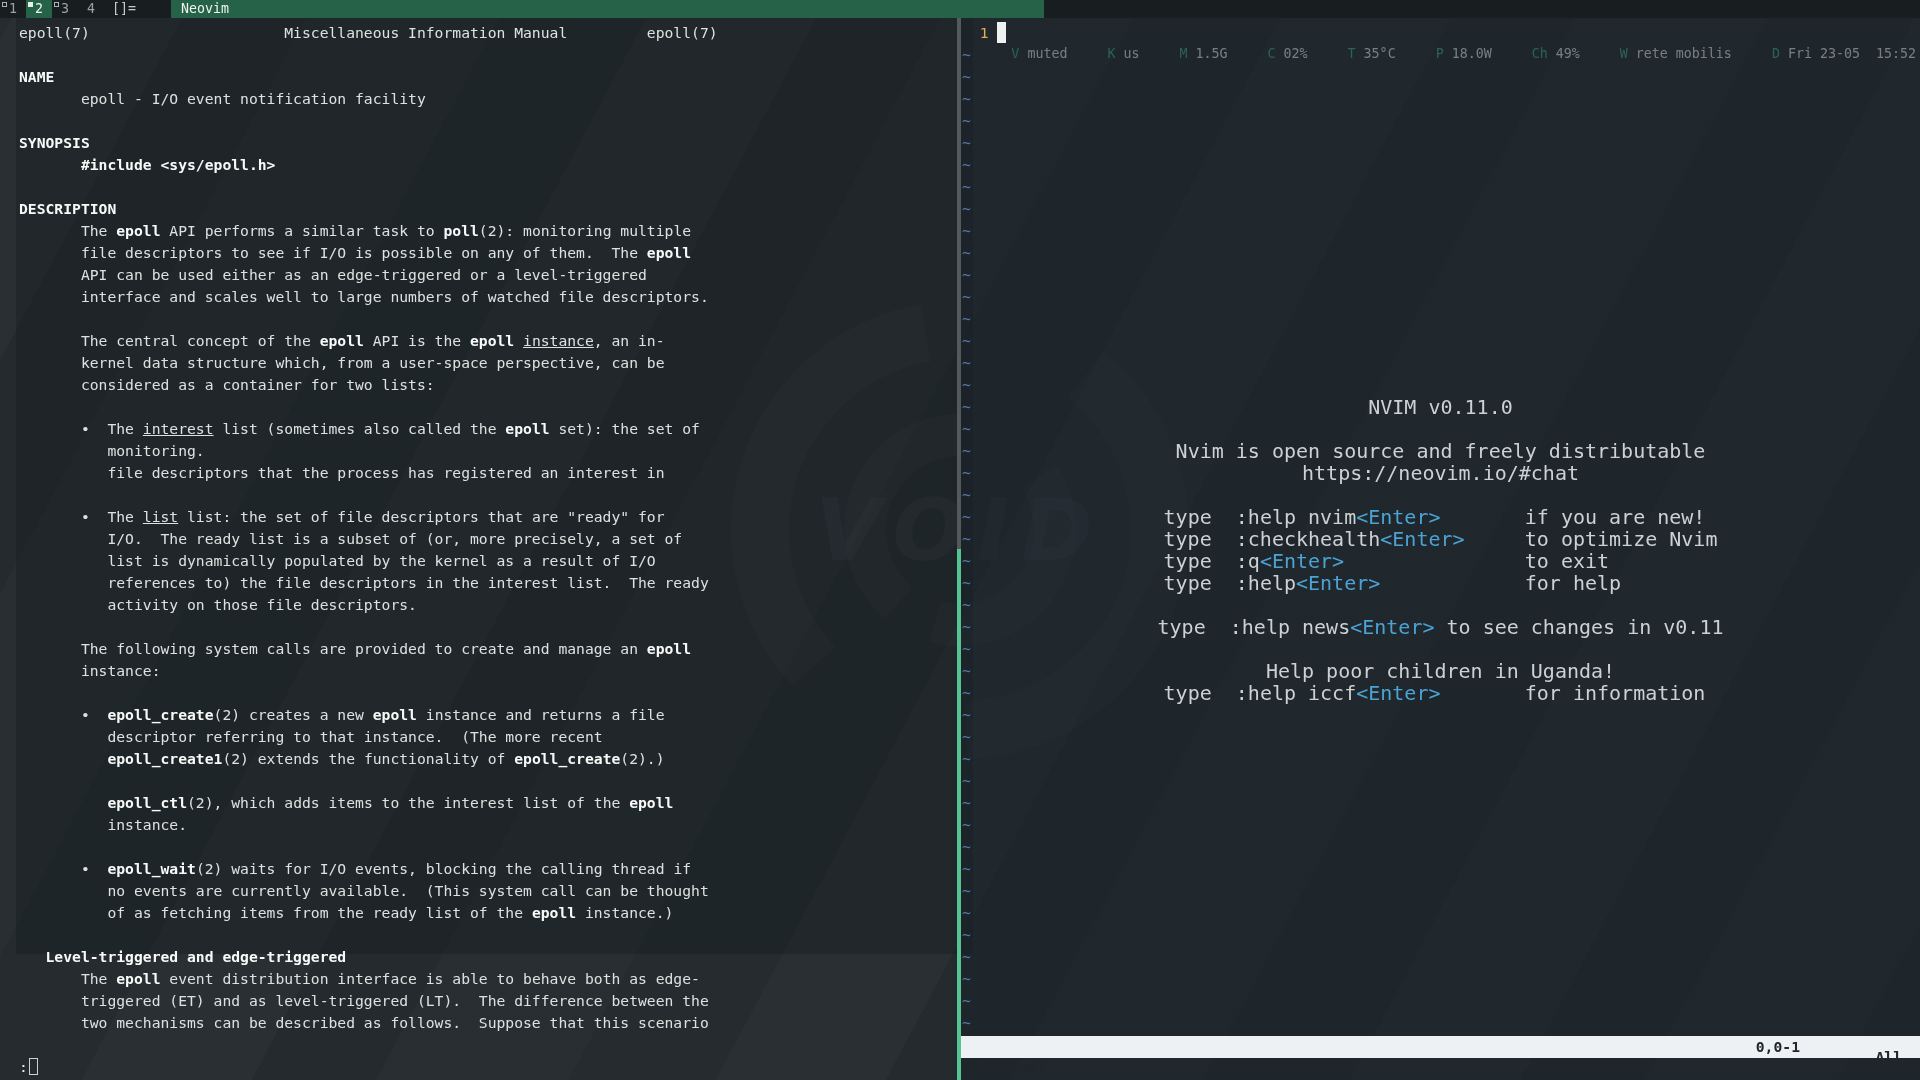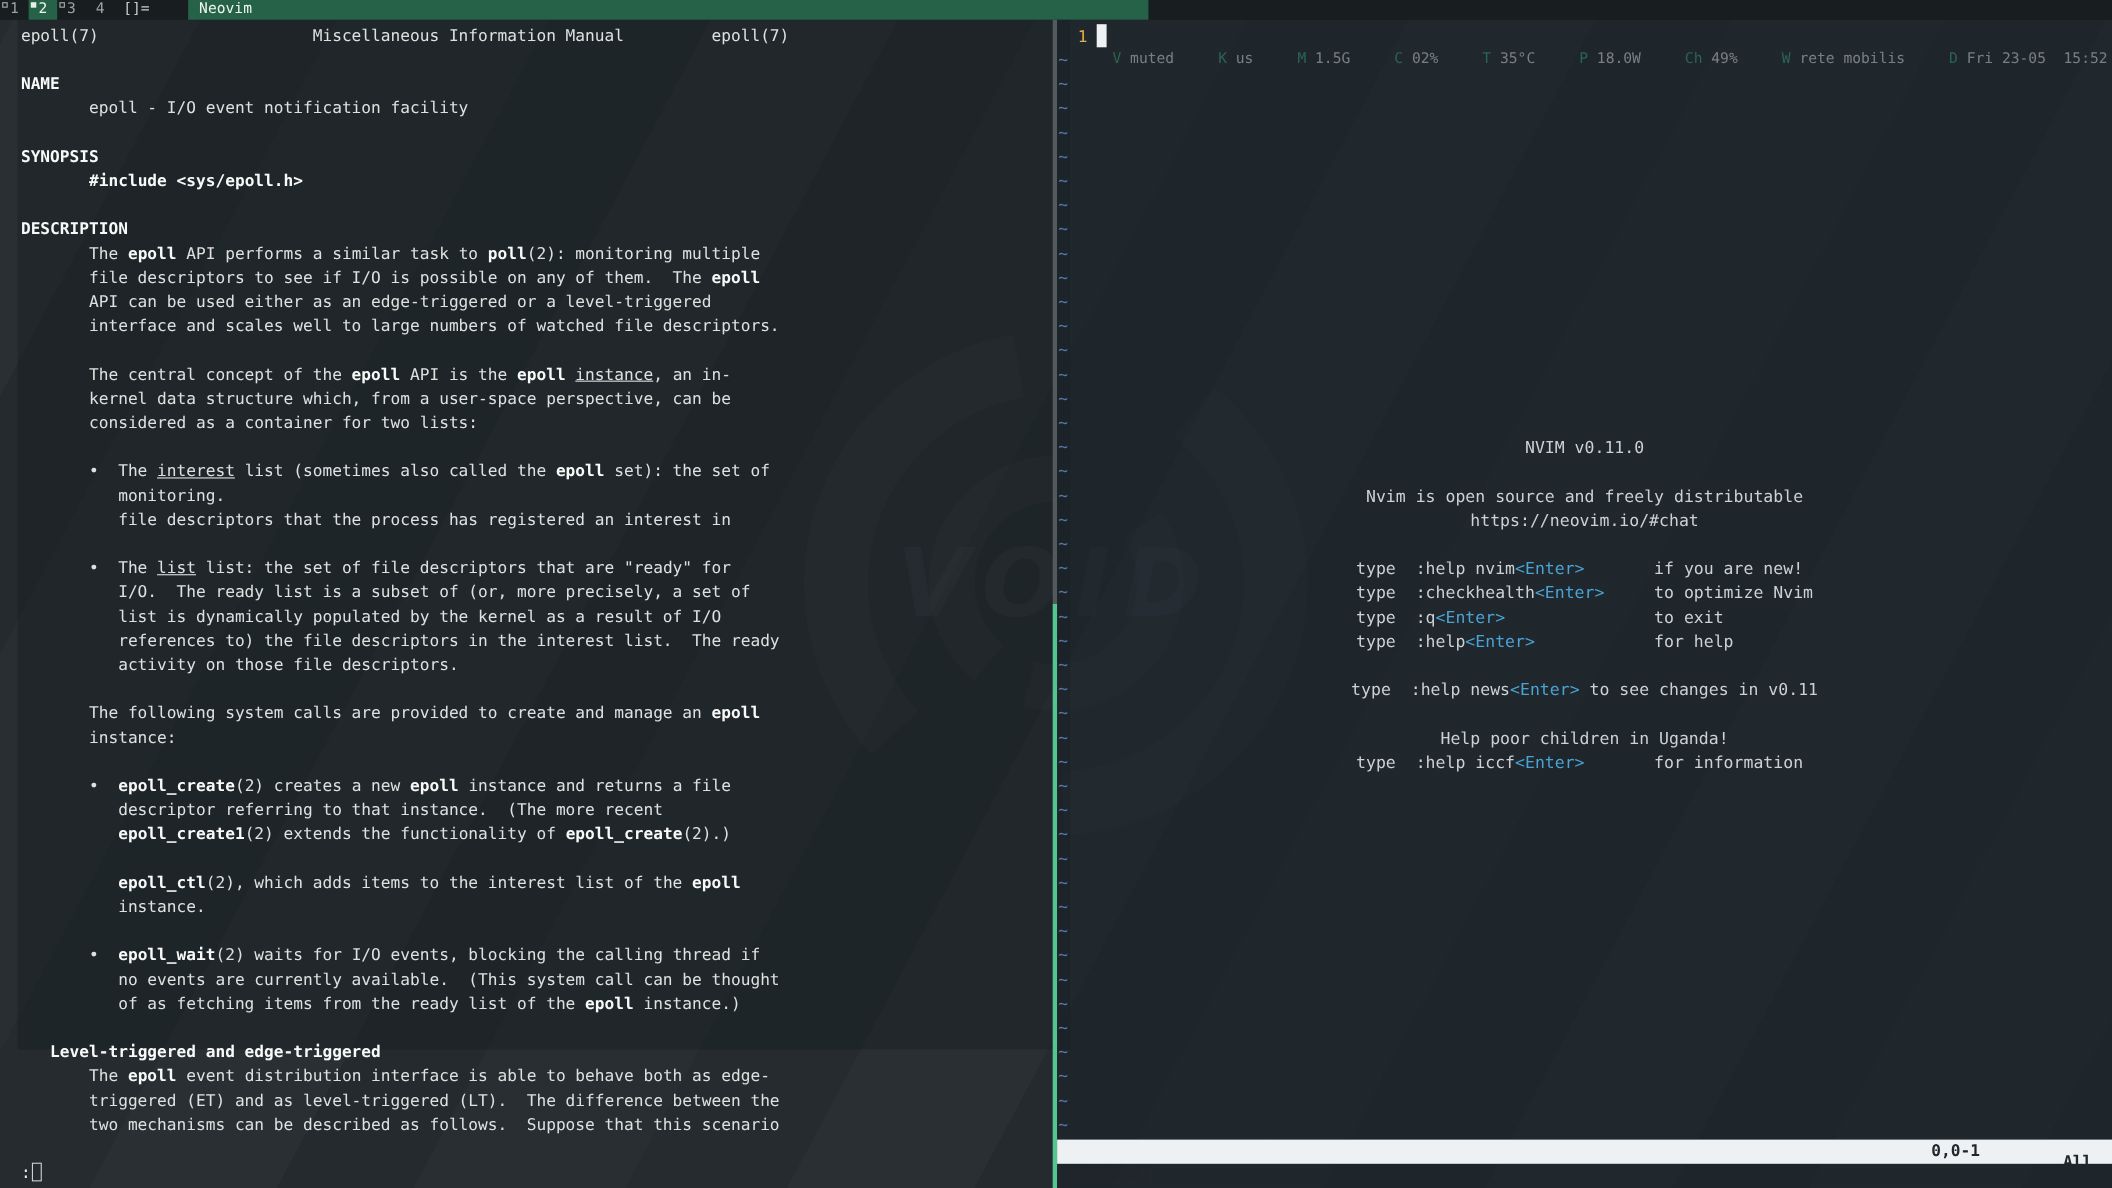--- a/index.html
+++ b/index.html
@@ -51,21 +51,21 @@
   #divider-green{position:absolute;left:957px;top:549px;width:4px;height:531px;background:#54c591;}
 
   #nvim-pane{position:absolute;left:961px;top:18px;width:959px;height:1062px;
              background:rgba(24,32,40,0.50);}
   #nvim-lines{position:absolute;left:1px;top:4px;}
   .gut{color:#e2ae4e;}
   .tilde{color:#5578a8;}
   #nvim-cursor{display:inline-block;width:9px;height:21px;background:#eef2f3;
                vertical-align:-5px;}
   #nvim-intro{position:absolute;left:0;top:378px;width:959px;}
-  .iline{height:22px;line-height:22px;white-space:pre;font-size:15px;color:#ccd1d4;
+  .iline{height:22px;line-height:22px;white-space:pre;font-size:20px;color:#ccd1d4;
          text-align:center;}
   .iline .e{color:#4ba3d4;}
 
   #nvim-statusline{position:absolute;left:0;top:1018px;width:959px;height:22px;
     background:#edf1f3;color:#20262c;font-weight:bold;font-size:14.7px;line-height:22px;
     white-space:pre;}
   #sl-name{position:absolute;left:5px;top:0;margin-top:20px;}
   #sl-ruler{position:absolute;right:120px;top:0;}
   #sl-scroll{position:absolute;right:18px;top:10px;}
   #nvim-cmdline{position:absolute;left:0;top:1040px;width:959px;height:22px;}

